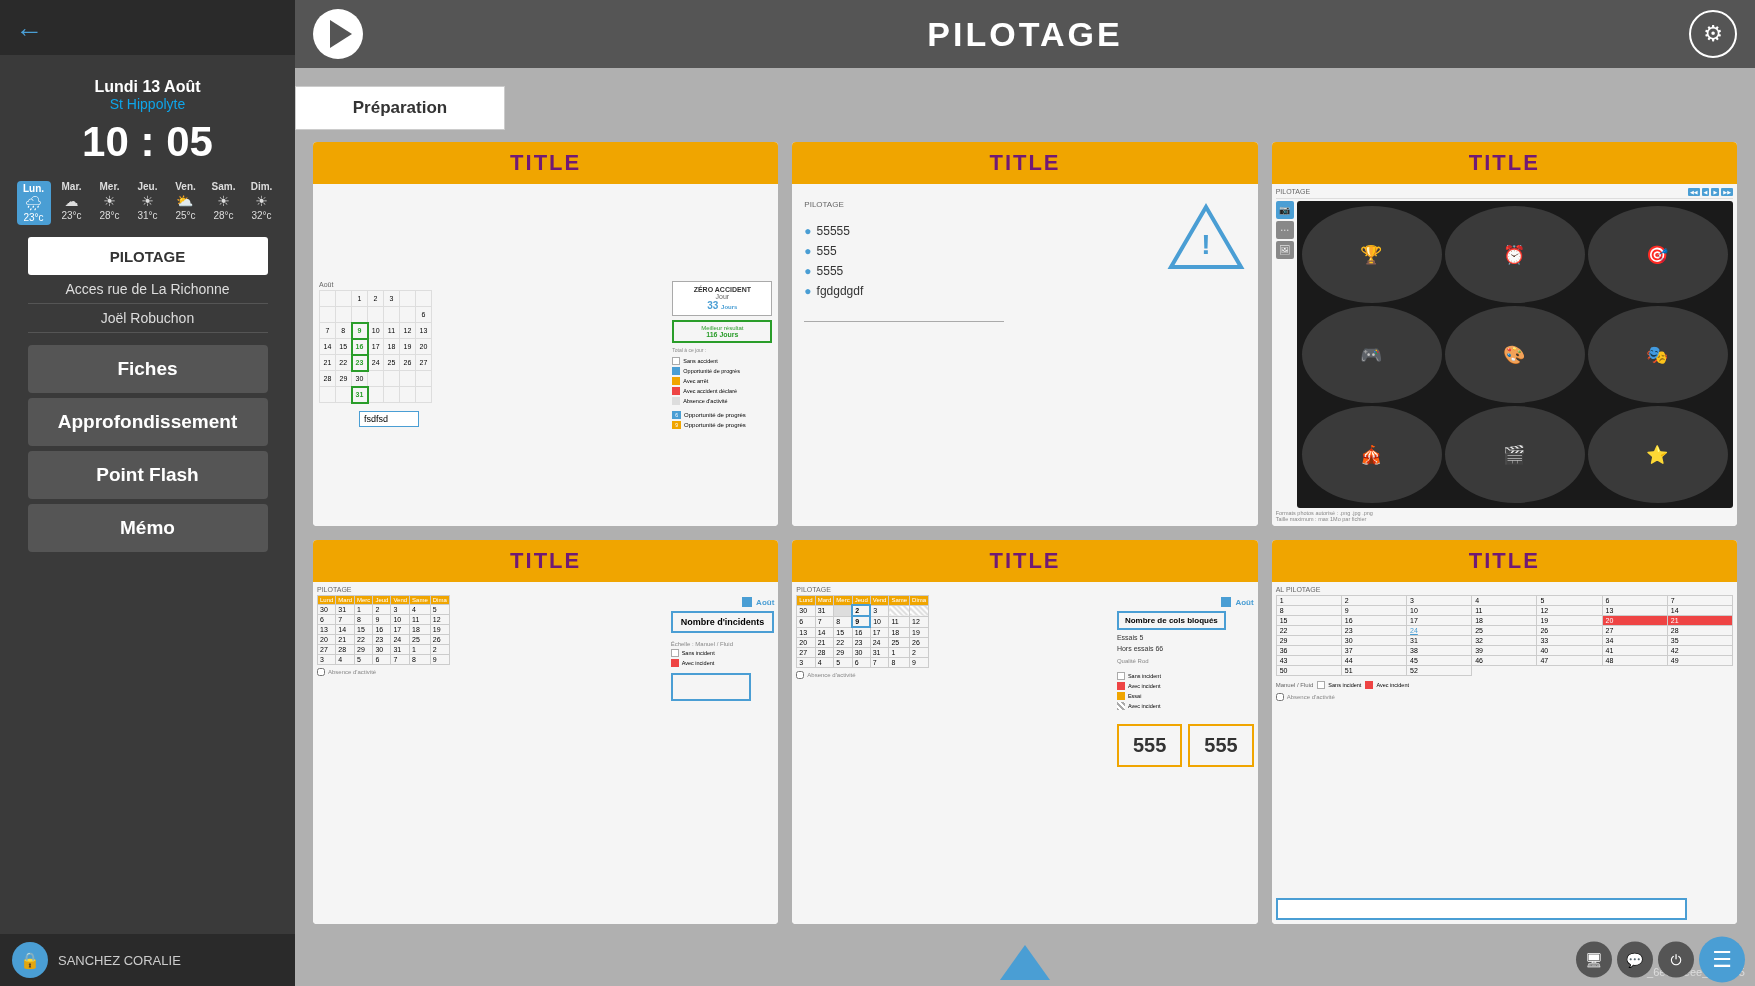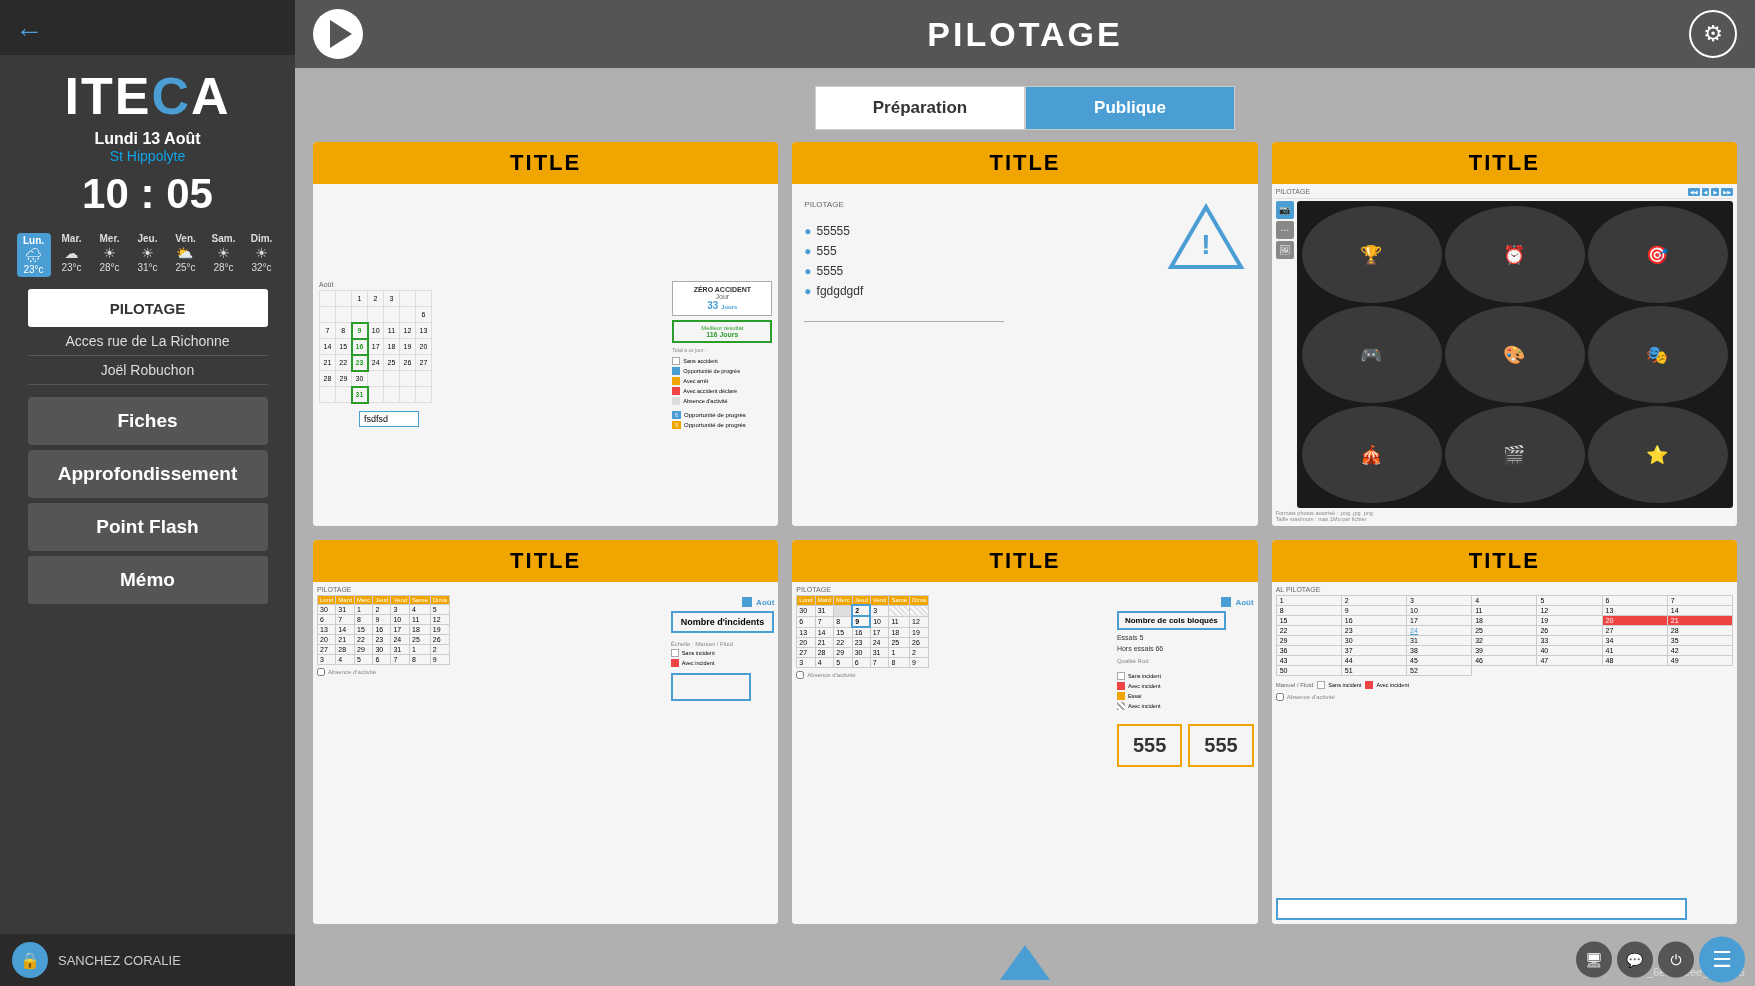--- a/index.html
+++ b/index.html
@@ -268,21 +268,20 @@
       display: flex;
       align-items: center;
       justify-content: center;
       cursor: pointer;
       color: white;
       font-size: 22px;
     }
 
     .tab-row {
       display: flex;
-      justify-content: center;
       margin: 18px 0 12px 0;
       gap: 0;
     }
 
     .tab-btn {
       width: 210px;
       height: 44px;
       display: flex;
       align-items: center;
       justify-content: center;
@@ -315,21 +314,21 @@
     .card {
       background: white;
       border-radius: 4px;
       overflow: hidden;
       display: flex;
       flex-direction: column;
     }
 
     .card-header {
       background: #f0a500;
-      color: #000000;
+      color: #701a75;
       text-align: center;
       font-size: 22px;
       font-weight: bold;
       padding: 8px 0;
       letter-spacing: 2px;
     }
 
     .card-body {
       flex: 1;
       background: #f5f5f5;
@@ -490,21 +489,20 @@
   </style>
 </head>
 <body>
 
 <div id="sidebar">
   <div class="sidebar-top-bar">
     <span class="back-arrow">←</span>
   </div>
 
   <div class="logo-area">
-    <div class="logo-text">ITE<span class="logo-c">C</span>A</div>
     <div class="date-area">Lundi 13 Août</div>
     <div class="date-sub">St Hippolyte</div>
     <div class="time-display">10 : 05</div>
   </div>
 
   <div class="weather-strip">
     <div class="weather-day active">
       <span class="day-name">Lun.</span>
       <span class="weather-icon">🌧</span>
       <span class="temp">23°c</span>
@@ -562,21 +560,20 @@
   <div class="main-header">
     <div class="play-btn">
       <div class="play-triangle"></div>
     </div>
     <span class="main-title">PILOTAGE</span>
     <div class="settings-btn">⚙</div>
   </div>
 
   <div class="tab-row">
     <div class="tab-btn inactive">Préparation</div>
-    <div class="tab-btn active">Publique</div>
   </div>
 
   <div class="cards-area">
 
     <div class="card">
       <div class="card-header">TITLE</div>
       <div class="card-body">
         <div class="card1-inner">
           <div class="card1-left">
             <div style="font-size:7px;color:#666;margin-bottom:2px;">Août</div>

